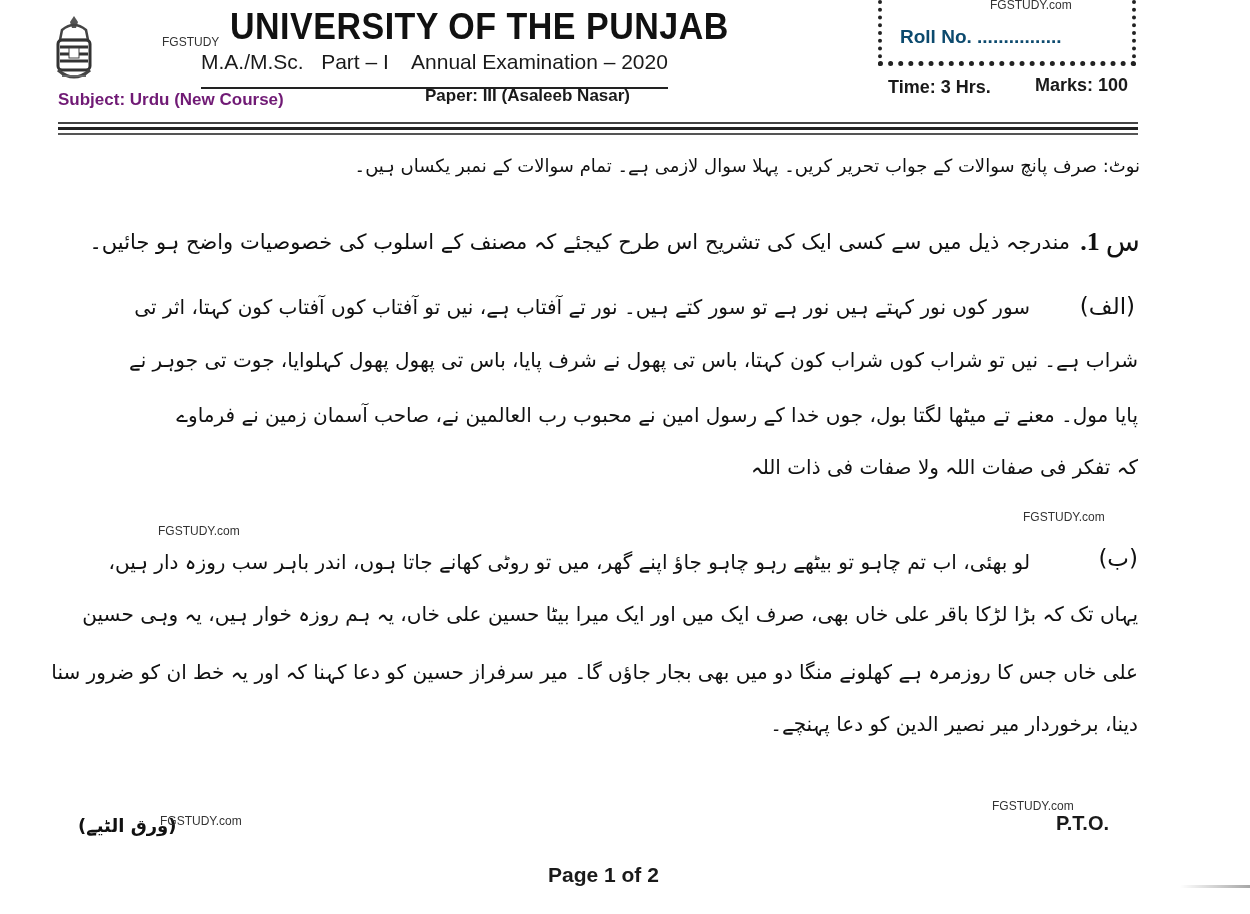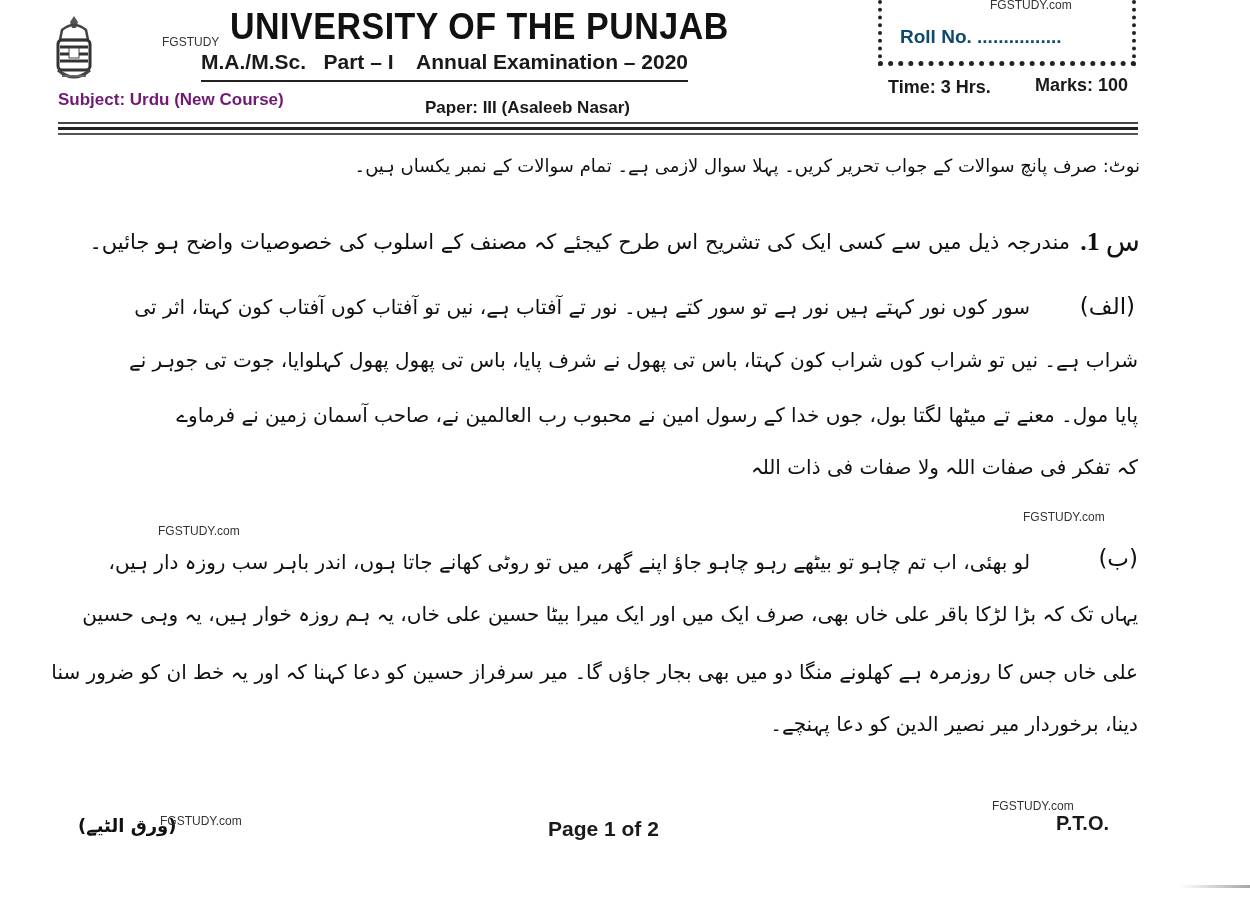--- a/index.html
+++ b/index.html
@@ -5,41 +5,41 @@
     * { box-sizing: border-box; margin: 0; padding: 0; }
     html, body { width: 1250px; height: 914px; background: #ffffff; overflow: hidden; }
     body { position: relative; font-family: "Liberation Sans", sans-serif; color: #111; }
 
     .abs { position: absolute; }
 
     
     .logo { left: 52px; top: 14px; width: 44px; height: 74px; }
     .wm { font-family: "Liberation Sans", sans-serif; font-size: 12px; color: #333; letter-spacing: 0px; }
     .univ { left: 230px; top: 6px; font-size: 34px; font-weight: bold; letter-spacing: 0.5px; color: #111; transform: scaleY(1.08); transform-origin: top left; }
-    .exam-line { left: 201px; top: 50px; font-size: 21px; font-weight: bold; color: #1a1a1a; border-bottom: 2px solid #222; padding-bottom: 6px; white-space: pre; }
+    .exam-line { left: 201px; top: 50px; font-size: 21px; font-weight: normal; color: #1a1a1a; border-bottom: 2px solid #222; padding-bottom: 13px; white-space: pre; }
     .subject { left: 58px; top: 90px; font-size: 17px; font-weight: bold; color: #701a75; }
-    .paper { left: 425px; top: 98px; font-size: 17px; font-weight: bold; color: #1a1a1a; text-align: center; }
+    .paper { left: 425px; top: 86px; font-size: 17px; font-weight: bold; color: #1a1a1a; text-align: center; }
 
     .roll-box { left: 878px; top: 0px; width: 258px; height: 66px; border-left: 4px dotted #222; border-right: 4px dotted #222; border-bottom: 5px dotted #222; }
     .roll-label { left: 900px; top: 26px; font-size: 19px; font-weight: bold; color: #0c4a6e; white-space: pre; }
     .time { left: 888px; top: 77px; font-size: 18px; font-weight: bold; color: #1a1a1a; }
     .marks { left: 1035px; top: 75px; font-size: 18px; font-weight: bold; color: #1a1a1a; }
 
     .rule { left: 58px; height: 3px; background: #222; width: 1080px; }
 
     
     .urdu { direction: rtl; font-family: "DejaVu Sans", sans-serif; font-weight: normal; color: #111; white-space: nowrap; }
     .line { font-size: 23px; right: 112px; }
 
     .q-num { font-family: "Liberation Serif", serif; font-weight: bold; font-size: 26px; }
     .label { font-size: 23px; }
 
     
     .footer-urdu { left: 78px; top: 815px; font-size: 18px; direction: rtl; font-family: "DejaVu Sans", sans-serif; font-weight: bold; }
-    .page { left: 548px; top: 817px; font-size: 21px; font-weight: bold; color: #1a1a1a; }
+    .page { left: 548px; top: 863px; font-size: 21px; font-weight: bold; color: #1a1a1a; }
     .pto { left: 1056px; top: 812px; font-size: 20px; font-weight: bold; color: #1a1a1a; }
     .scan-smudge { left: 1180px; top: 885px; width: 70px; height: 3px; background: linear-gradient(to right, rgba(0,0,0,0), rgba(0,0,0,0.35)); }
   </style>
 </head>
 <body>
 
 <div class="abs logo">
   <svg width="44" height="74" viewBox="0 0 44 74">
     <path d="M22 2 L26 8 L24 14 L20 14 L18 8 Z" fill="#555"></path>
     <path d="M10 16 Q22 6 34 16 L36 26 L8 26 Z" fill="none" stroke="#444" stroke-width="2.5"></path>

